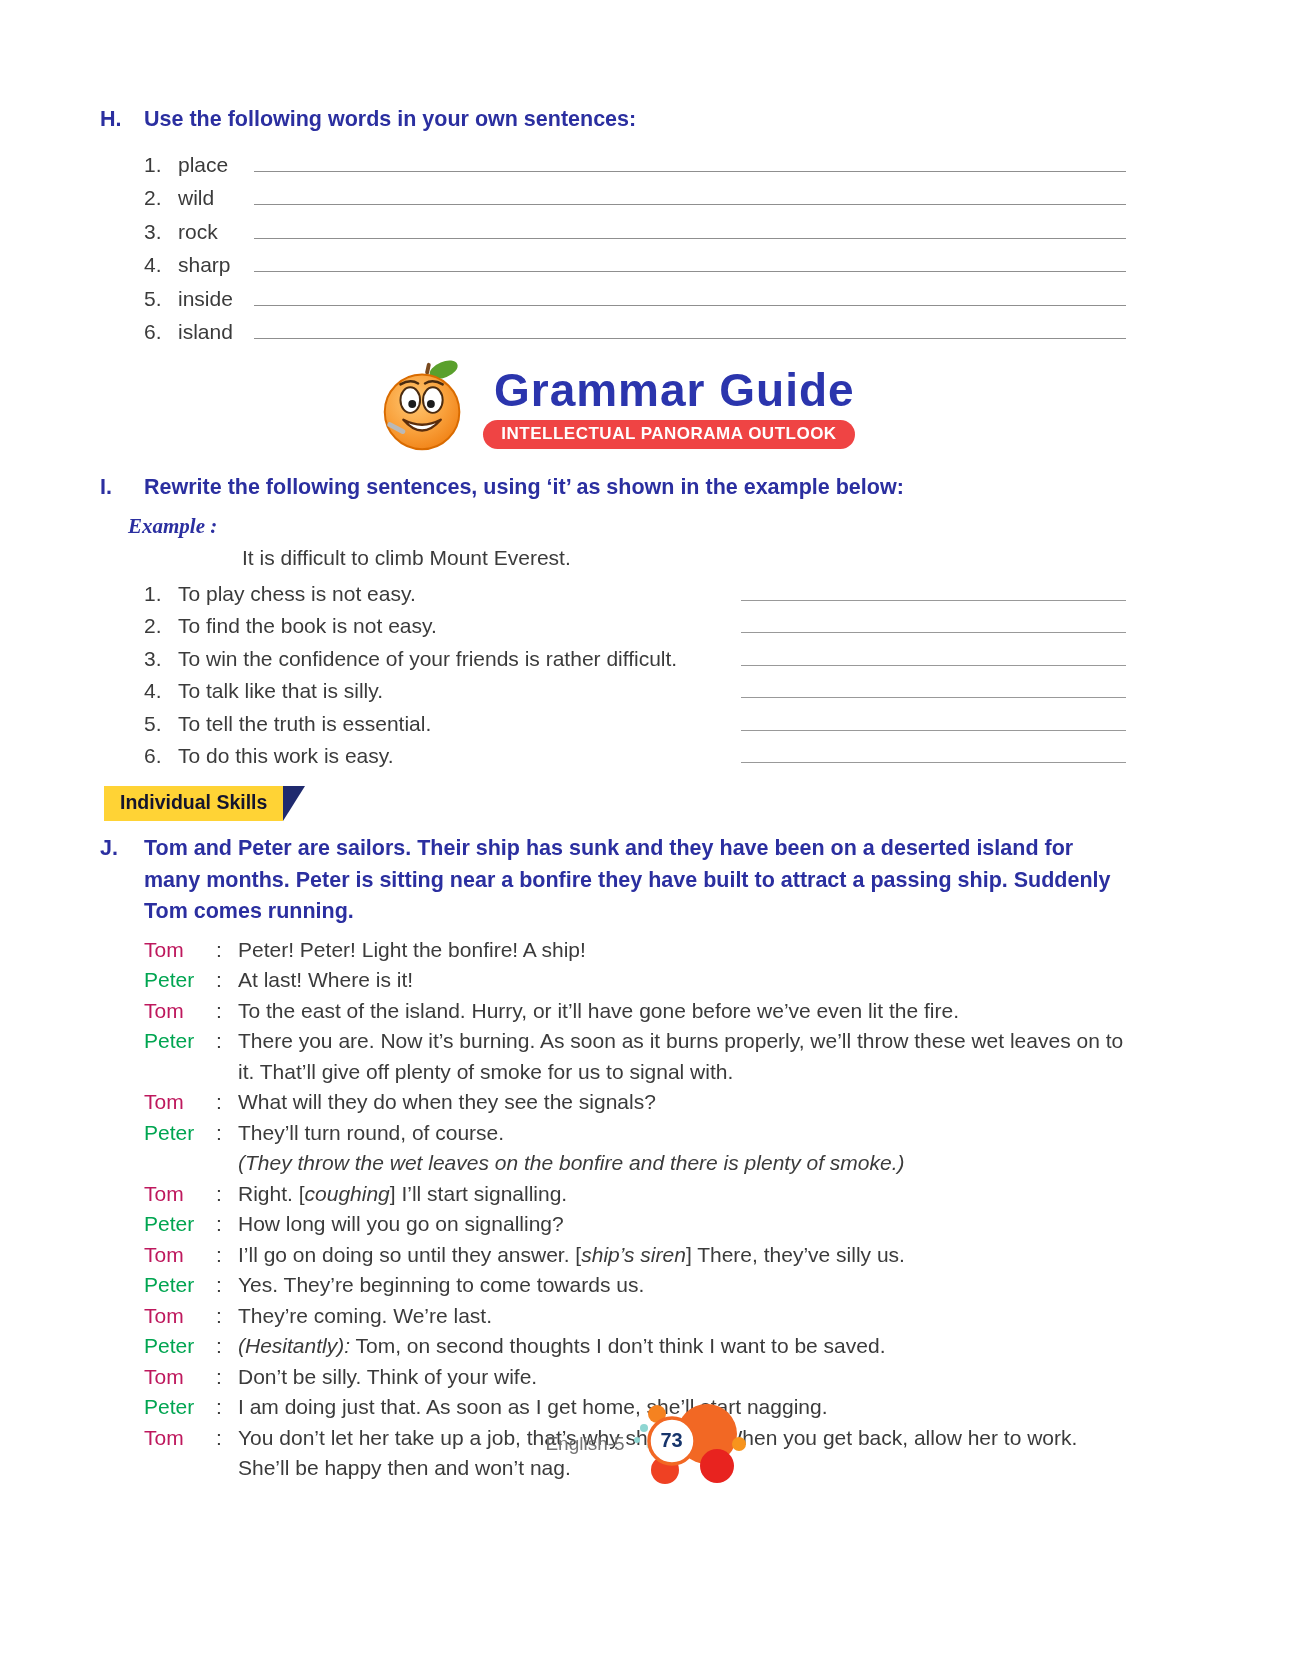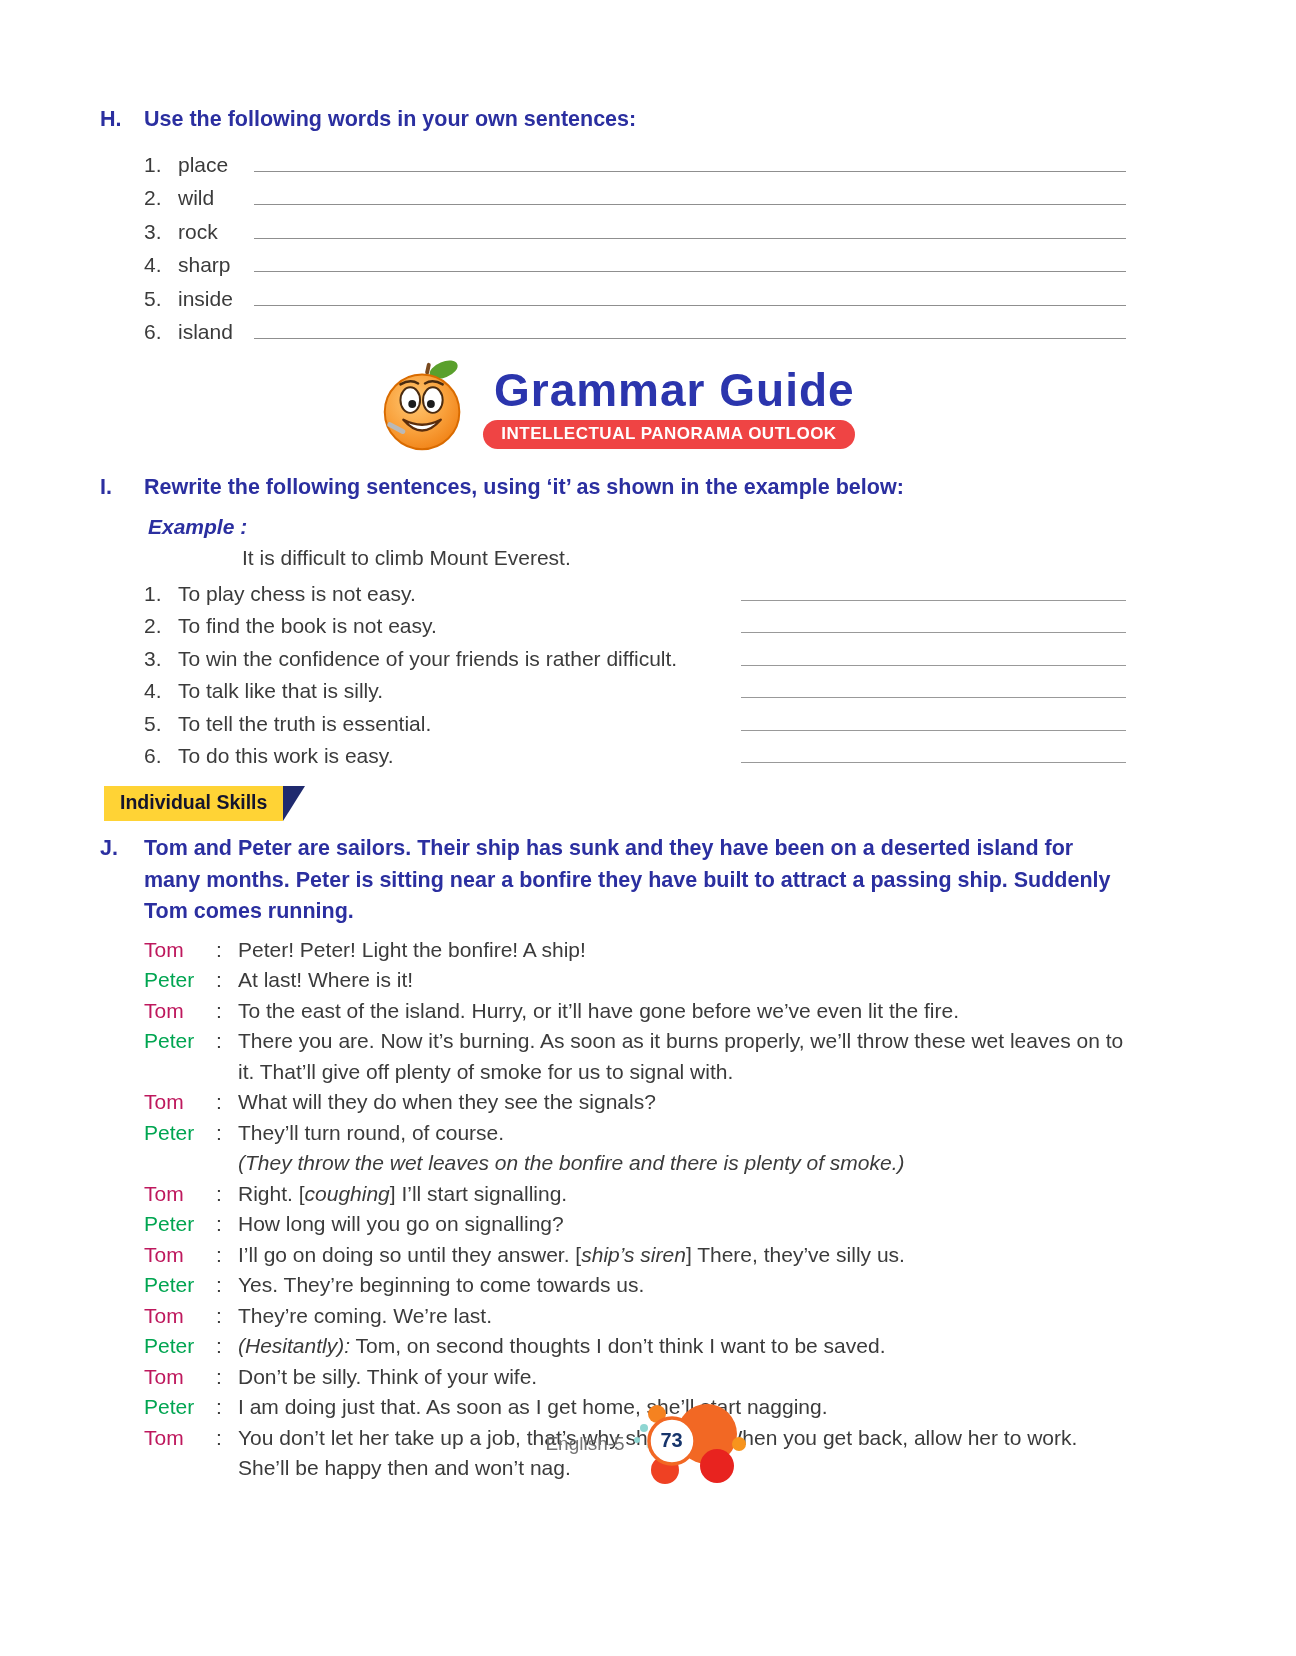--- a/index.html
+++ b/index.html
@@ -17,21 +17,21 @@
   .h-row { display:flex; align-items:flex-end; margin-left:44px; height:33.5px; font-size:21px; }
   .h-num { width:34px; }
   .h-word { width:76px; }
   .h-blank { flex:1; border-bottom:1px solid #8f8f8f; margin-bottom:5px; }
   
   .gg-block { display:flex; justify-content:center; align-items:center; gap:4px; margin:12px 0 16px 0; }
   .gg-text { display:flex; flex-direction:column; align-items:flex-end; gap:3px; }
   .gg-title { font-size:46px; font-weight:bold; color:#2b35ad; letter-spacing:1px; }
   .gg-pill { background:#ef4444; color:#fff; font-weight:bold; font-size:17px; padding:4px 18px 5px; border-radius:16px; letter-spacing:.5px; }
   
-  .example-row { margin-left:48px; display:flex; gap:0; font-size:21px; line-height:31px; }
+  .example-row { margin-left:28px; display:flex; gap:0; font-size:21px; line-height:31px;font-family:Liberation Serif, serif; }
   .example-label { font-style:italic; color:#2b2fa0; font-weight:bold; }
   .example-line2 { margin-left:142px; font-size:21px; line-height:31px; }
   .i-row { display:flex; align-items:flex-end; margin-left:44px; height:32.5px; font-size:21px; }
   .i-num { width:34px; flex-shrink:0; }
   .i-text { white-space:nowrap; }
   .i-blank { width:385px; margin-left:auto; border-bottom:1px solid #999; margin-bottom:5px; flex-shrink:0; }
   
   .skills-badge { display:flex; align-items:flex-start; margin:18px 0 12px 4px; width:max-content; }
   .skills-label { background:#ffd335; color:#14142d; font-weight:bold; font-size:19.5px; padding:5px 16px 7px; }
   .skills-tri { width:0; height:0; border-top:35px solid #1f2a6e; border-right:22px solid transparent; }

